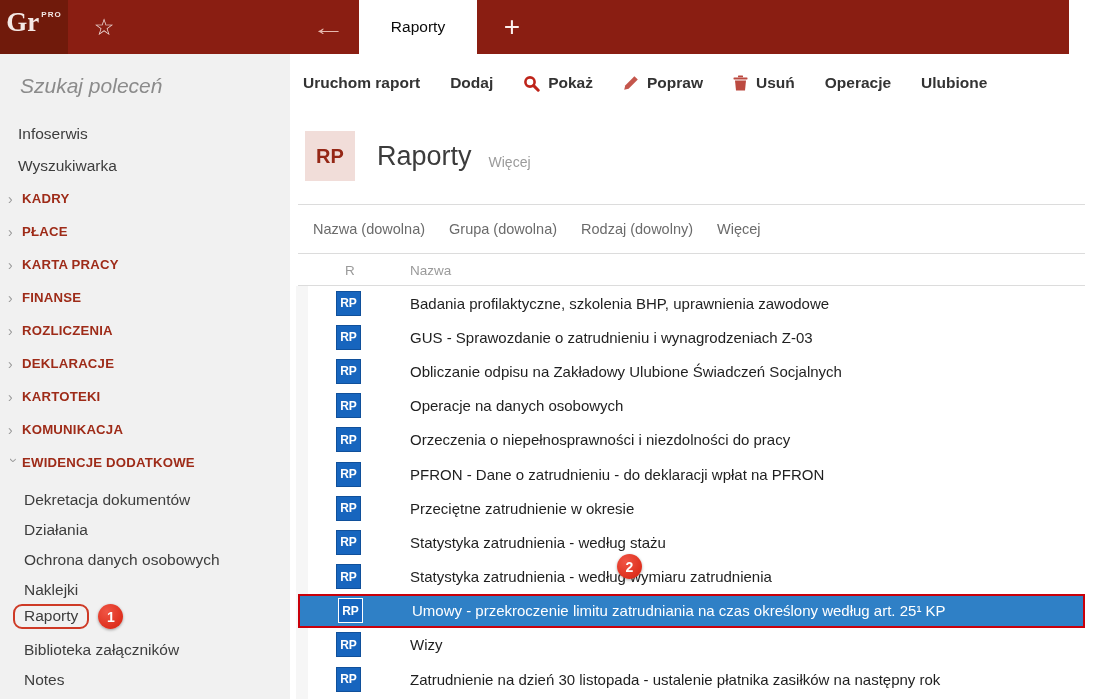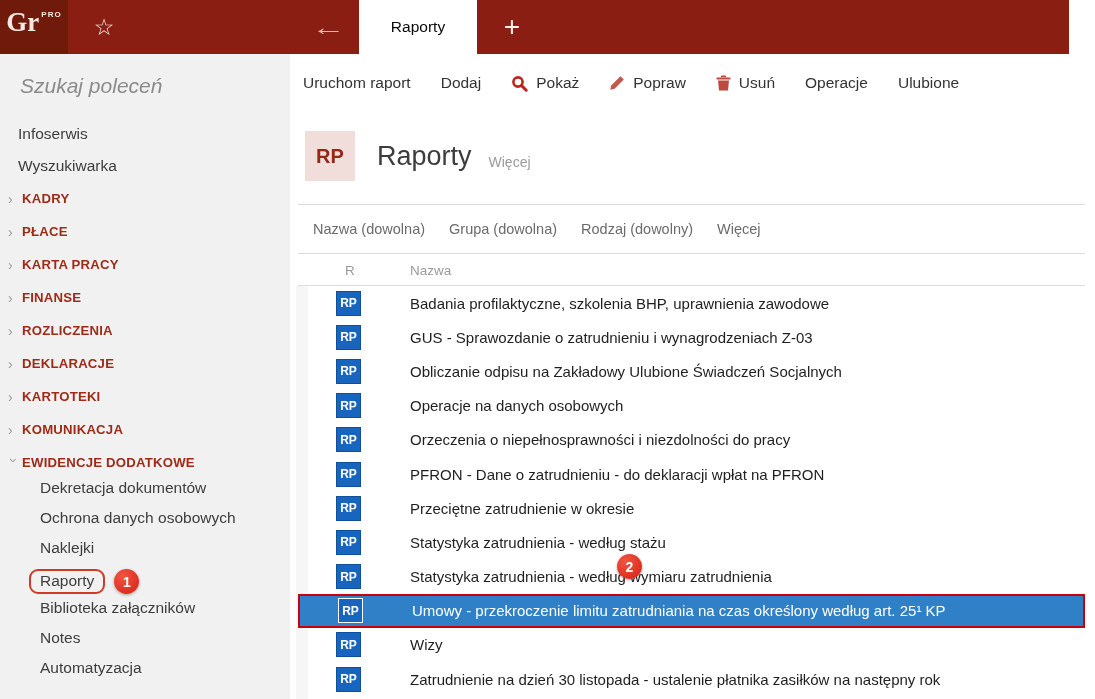--- a/index.html
+++ b/index.html
@@ -28,32 +28,32 @@
   .search{height:64px;display:flex;align-items:center;padding:0 16px 0 18px;box-sizing:border-box;}
   .search input{flex:1;border:none;background:transparent;outline:none;
     font-family:"Liberation Sans", sans-serif;font-size:21px;font-style:italic;color:#6f6f6f;}
   .search input::placeholder{color:#8B8B8B;font-style:italic;}
   .pin{margin-left:auto;display:flex;align-items:center;cursor:pointer;}
   .navitem{height:32px;display:flex;align-items:center;padding-left:18px;font-size:15.5px;color:#3D3D3D;cursor:pointer;}
   .section{height:33px;display:flex;align-items:center;padding-left:8px;
     font-size:13.2px;font-weight:bold;letter-spacing:.2px;color:#9E2B18;cursor:pointer;}
   .chev{display:inline-block;width:12px;color:#9a9a9a;font-size:14px;font-weight:normal;line-height:1;margin-right:2px;}
   .chev.down{transform:rotate(90deg) translateX(1px);}
-  .subitem{height:30px;display:flex;align-items:flex-start;padding-left:40px;font-size:15.5px;color:#3D3D3D;cursor:pointer;}
+  .subitem{height:30px;display:flex;align-items:flex-end;padding-left:24px;font-size:15.5px;color:#3D3D3D;cursor:pointer;}
   .sel-box{display:inline-flex;align-items:center;border:2px solid #CE3A26;border-radius:9px;
     padding:1px 9px 2px 9px;margin-left:-11px;}
   .ann{width:25px;height:25px;border-radius:50%;flex:0 0 25px;
     background:radial-gradient(circle at 35% 30%, #F05545, #D6200E);
     color:#fff;font-size:14px;font-weight:bold;display:flex;align-items:center;justify-content:center;
     box-shadow:0 1px 3px rgba(0,0,0,.35);}
   .subitem .ann{margin-left:9px;}
 
   
   .main{position:absolute;top:54px;left:290px;right:0;bottom:0;background:#fff;}
-  .toolbar{position:absolute;top:0;left:0;right:0;height:58px;display:flex;align-items:center;padding-left:13px;}
+  .toolbar{position:absolute;top:0;left:0;right:0;height:58px;display:flex;align-items:center;padding-left:13px;font-weight:bold;}
   .titem{display:flex;align-items:center;gap:8px;font-size:15.5px;color:#333;margin-right:30px;cursor:pointer;white-space:nowrap;}
   .ticon{display:flex;align-items:center;}
 
   .header{position:absolute;top:77px;left:15px;display:flex;align-items:center;}
   .rp-big{width:50px;height:50px;background:#F1DDD9;color:#952716;font-size:20px;font-weight:bold;
     display:flex;align-items:center;justify-content:center;}
   .page-title{font-size:27px;color:#3C3C3C;margin-left:22px;}
   .more-link{font-size:14px;color:#9B9B9B;margin-left:17px;position:relative;top:6px;cursor:pointer;}
 
   .filterbar{position:absolute;top:150px;left:8px;right:10px;height:50px;box-sizing:border-box;
@@ -144,20 +144,23 @@
     </div>
   <div class="section">
       <span class="chev down">›</span>
       <span>EWIDENCJE DODATKOWE</span>
     </div>
 
   <div class="subitem">
       <span>Dekretacja dokumentów</span>
     </div>
   <div class="subitem">
+      <span>Działania</span>
+    </div>
+  <div class="subitem">
       <span>Ochrona danych osobowych</span>
     </div>
   <div class="subitem">
       <span>Naklejki</span>
     </div>
   <div class="subitem">
     <span class="sel-box">
         <span>Raporty</span>
       </span>
     <span class="ann">1</span>

